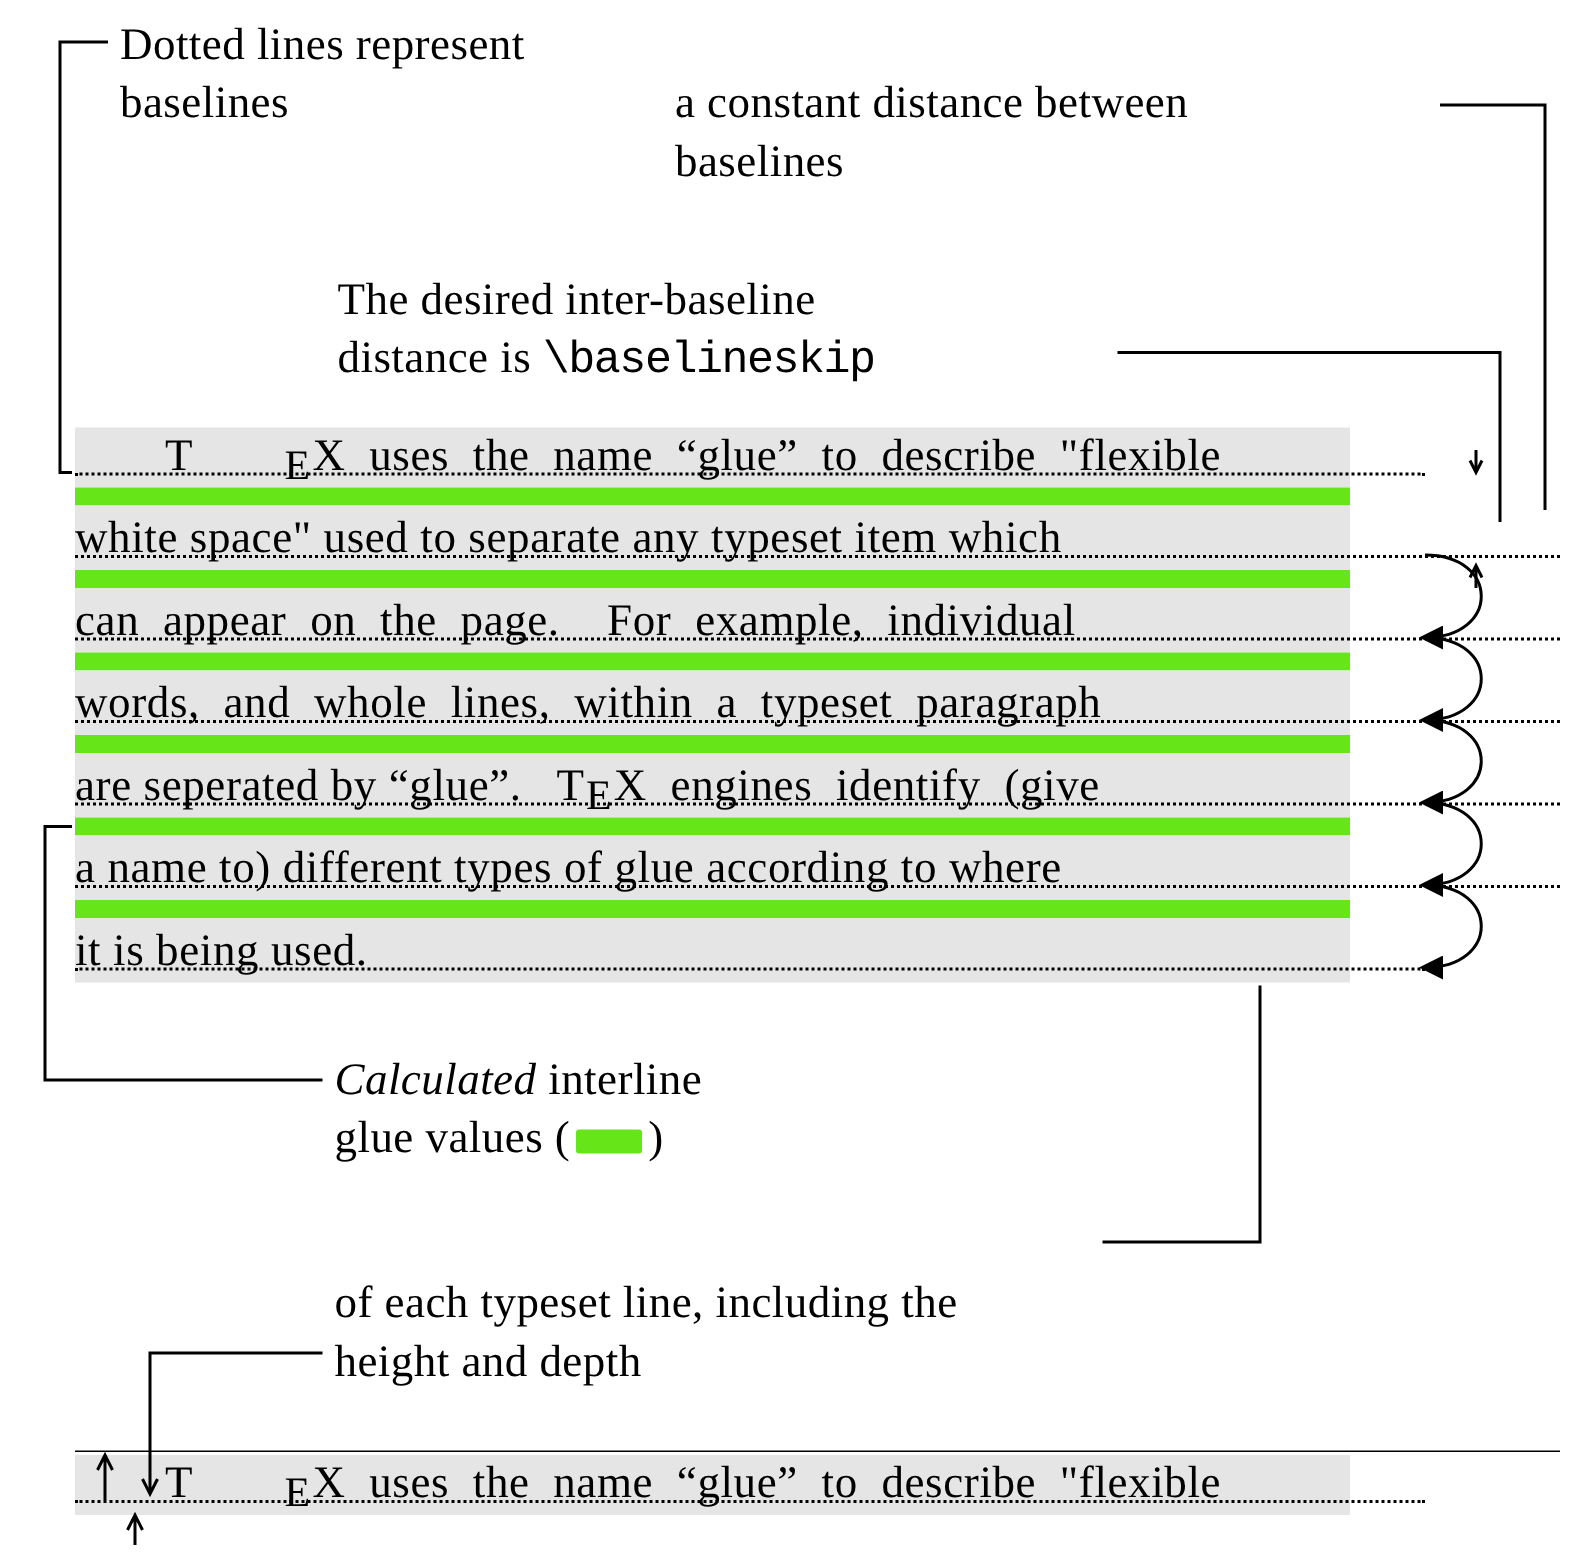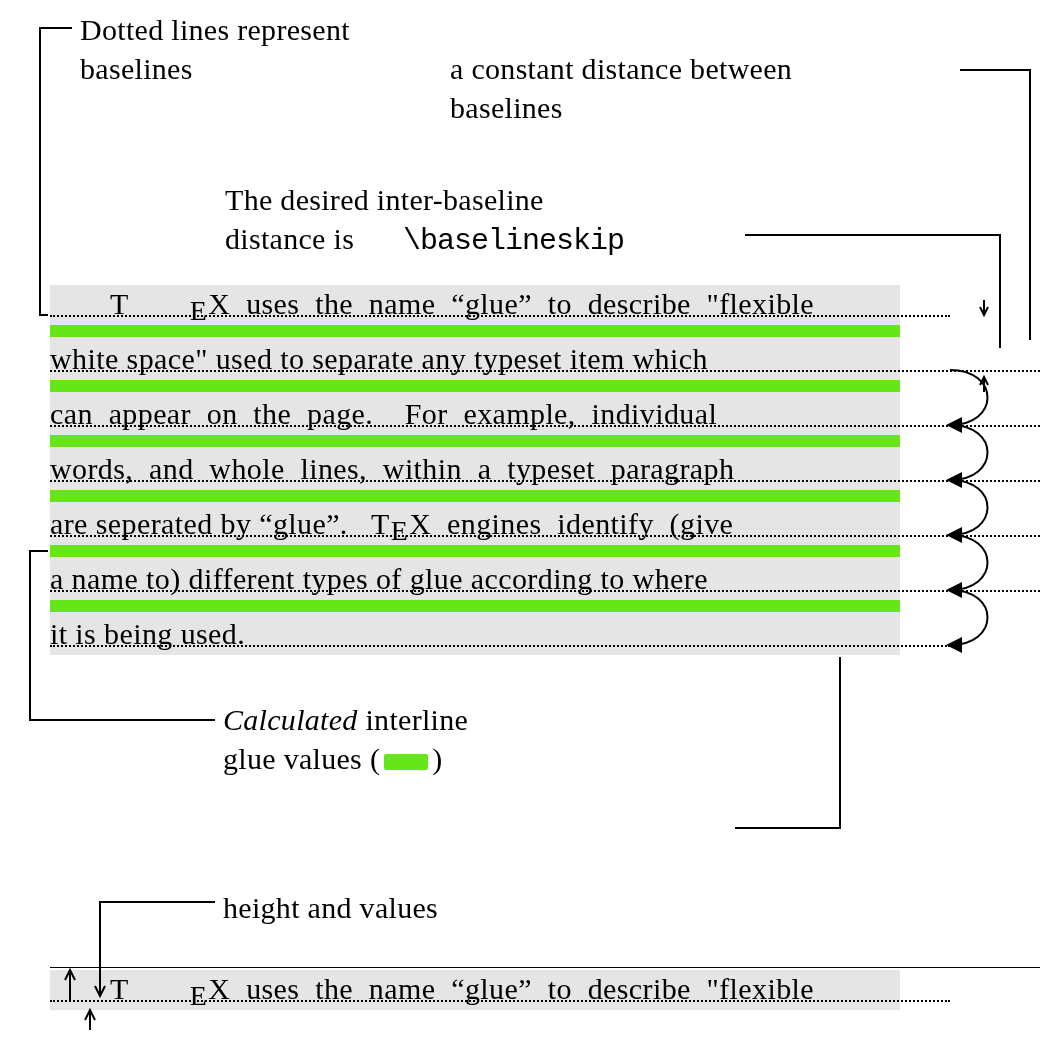--- a/index.html
+++ b/index.html
@@ -48,21 +48,21 @@
   .greenchip{display:inline-block;width:44px;height:16px;background:#66e619;border-radius:2px;vertical-align:-1px;margin:0 4px}
 </style>
 </head>
 <body>
 
 <div class="label" style="left:80px;top:10px"><span style="white-space: pre;">Dotted lines represent</span><br><span style="white-space: pre;">baselines</span></div>
 <div class="label" style="left:450px;top:10px"><br><span style="white-space: pre;">a constant distance between</span><br><span style="white-space: pre;">baselines</span></div>
 
 <div class="label" style="left:225px;top:180px">
   <span><span style="white-space: pre;">The desired inter-baseline</span></span><br>
-  <span><span style="white-space: pre;">distance is </span></span><span class="mono"><span style="white-space: pre; margin-left: 41px;">\baselineskip</span></span>
+  <span><span style="white-space: pre;">distance is </span></span><span class="mono"><span style="white-space: pre;">\baselineskip</span></span>
 </div>
 
 <div class="linebox" style="top:285px;height:40px"></div>
 <div class="txt" style="top:289px;text-indent:60px"><span>T<span class="tE">E</span>X</span><span style="white-space: pre;">  uses  the  name  “glue”  to  describe  "flexible</span></div>
 <div class="dotted" style="top:315px"></div>
 <div class="glue" style="top:325px;height:12px"></div>
 
 <div class="linebox" style="top:337px;height:43px"></div>
 <div class="txt" style="top:344px"><span style="white-space: pre;">white space" used to separate any typeset item which</span></div>
 <div class="dotted-full" style="top:370px"></div>
@@ -89,21 +89,21 @@
 <div class="glue" style="top:600px;height:12px"></div>
 
 <div class="linebox" style="top:612px;height:43px"></div>
 <div class="txt" style="top:619px"><span style="white-space: pre;">it is being used.</span></div>
 <div class="dotted" style="top:645px"></div>
 
 <div class="label" style="left:223px;top:700px">
   <span class="ital"><span style="white-space: pre;">Calculated</span></span><span><span style="white-space: pre;"> interline</span><br><span style="white-space: pre;">glue values (</span></span><span class="greenchip"></span><span><span style="white-space: pre;">)</span></span>
 </div>
 
-<div class="label" style="left:223px;top:810px"><br><br><span style="white-space: pre;">height and values</span></div>
+<div class="label" style="left:223px;top:810px"><br><span style="white-space: pre;">of each typeset line, including the</span><br><span style="white-space: pre;">height and depth</span></div>
 
 <div class="linebox" style="top:970px;height:40px"></div>
 <div class="txt" style="top:974px;text-indent:60px"><span>T<span class="tE">E</span>X</span><span style="white-space: pre;">  uses  the  name  “glue”  to  describe  "flexible</span></div>
 <div class="dotted" style="top:1000px"></div>
 
 <div style="position:absolute;left:50px;top:967px;width:990px;border-top:1px solid #000"></div>
 
 <svg class="conn" style="left:0;top:0" width="1055" height="1045">
   <path d="M72 28 H40 V315 H48" stroke="#000" stroke-width="2" fill="none"></path>
 </svg>

